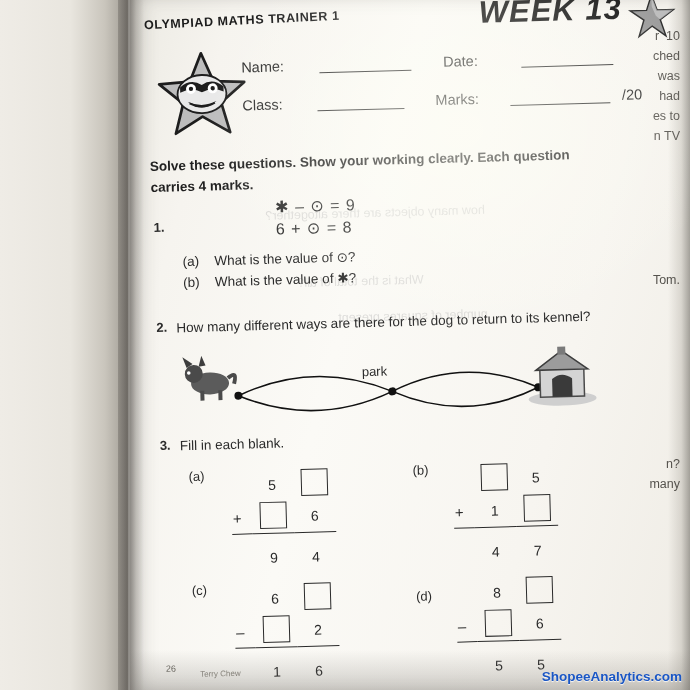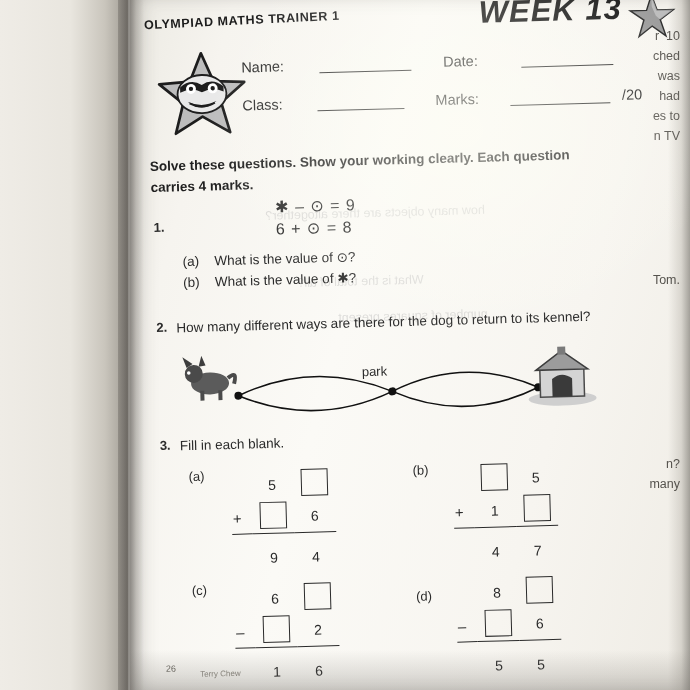--- a/index.html
+++ b/index.html
@@ -485,13 +485,14 @@
         </table>
     </div>
 
     <div class="folio">26</div>
     <div class="footnote">Terry Chew</div>
   </div>
 
   <div class="warm-light"></div>
   <div class="shadow-bottom"></div>
 
+  <div class="watermark">ShopeeAnalytics.com</div>
 </div>
 
 </body></html>

